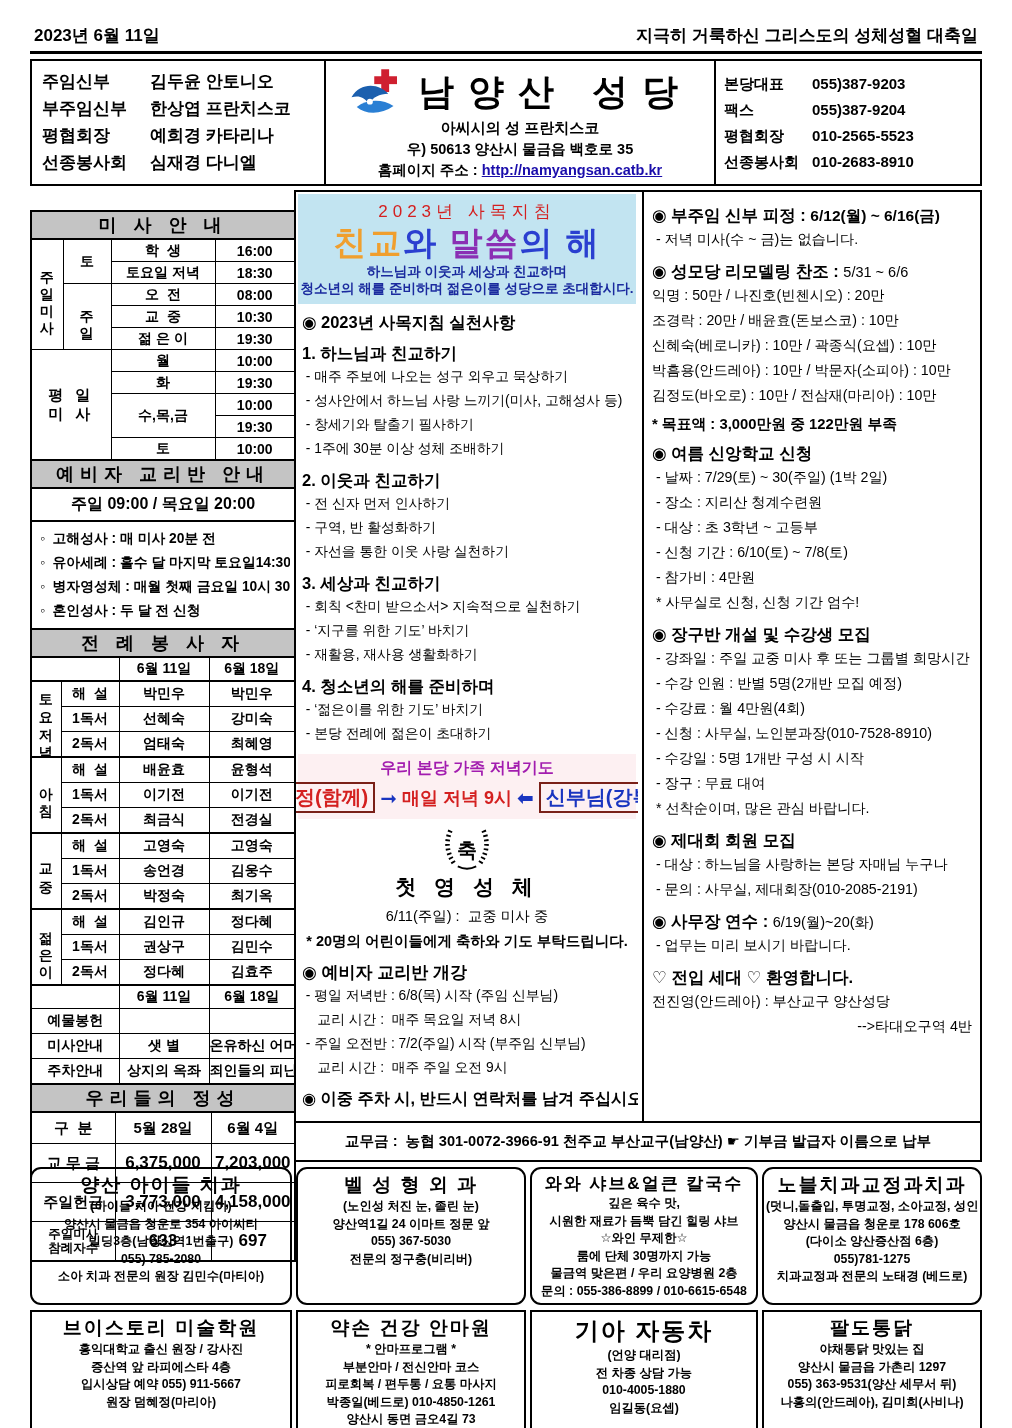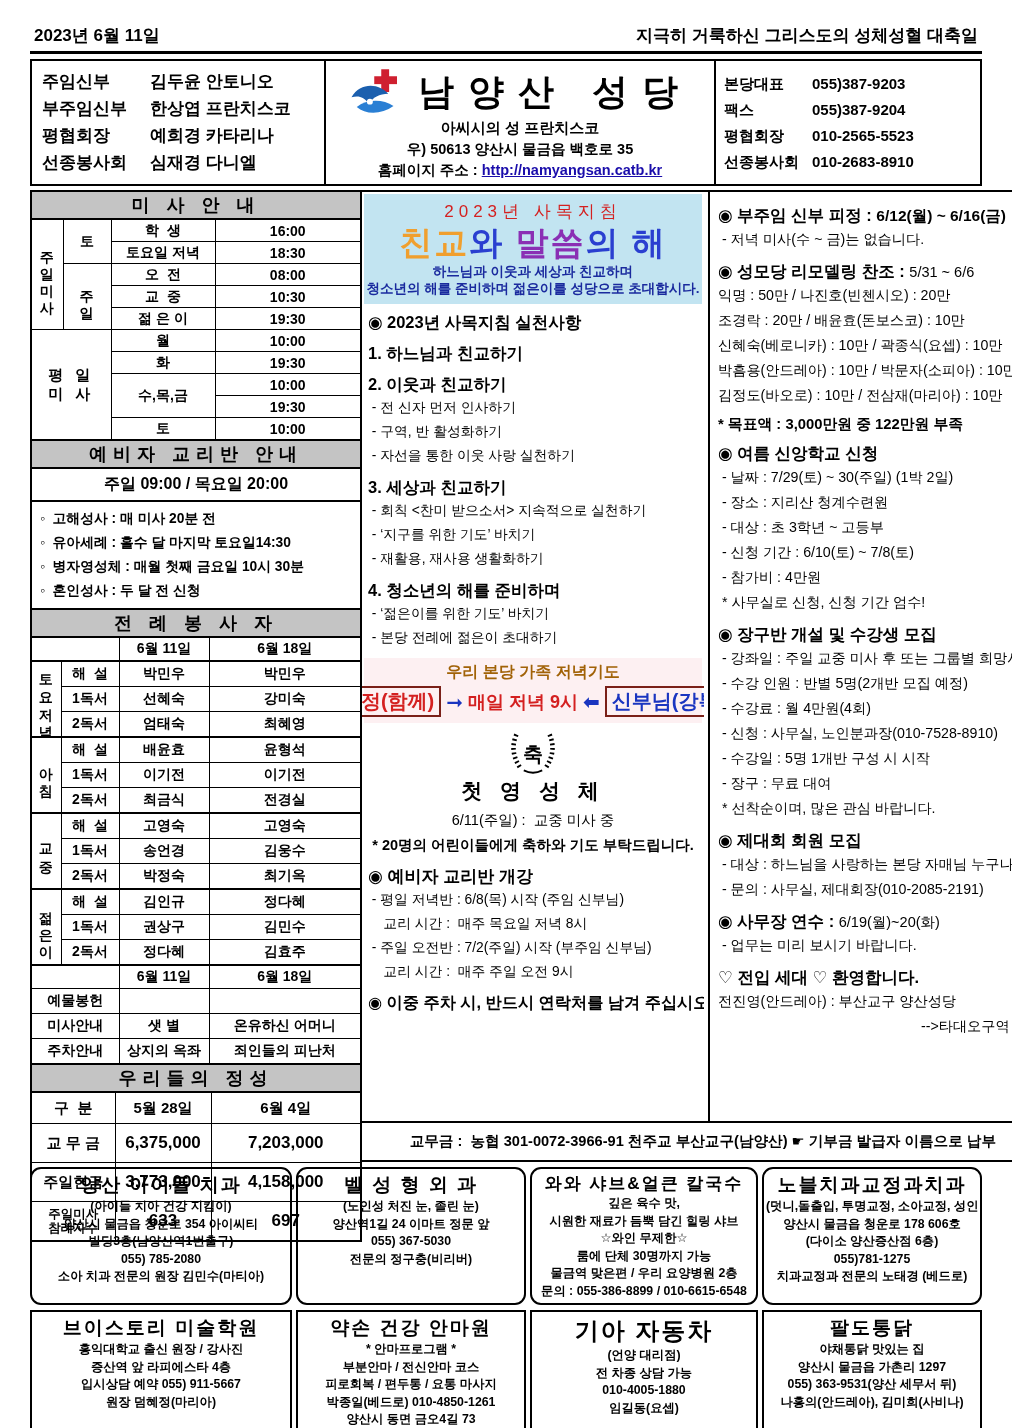--- a/index.html
+++ b/index.html
@@ -17,21 +17,21 @@
   .church-name{font-size:36px;font-weight:bold;letter-spacing:14px;}
   .patron{font-size:15px;font-weight:bold;margin-top:2px;}
   .addr{font-size:14.5px;font-weight:bold;margin-top:2px;}
   .home{font-size:14.5px;font-weight:bold;margin-top:2px;}
   .home .url{color:#1a0dab;text-decoration:underline;font-weight:bold;cursor:pointer;}
   .h-right{width:248px;padding:10px 8px;display:flex;flex-direction:column;justify-content:space-around;}
   .contact-row{font-size:15px;font-weight:bold;line-height:25px;white-space:pre;}
   .contact-row .clabel{display:inline-block;width:78px;text-align:justify;text-align-last:justify;margin-right:10px;}
   
   .main{display:flex;margin-top:4px;height:972px;}
-  .col-left{width:332px;flex:none;}
+  .col-left{width:266px;flex:none;margin-top:20px;}
   .bar{background:#c4c4c4;border:2px solid #000;text-align:center;font-weight:bold;font-size:18px;letter-spacing:6px;padding:1px 0;margin-top:-2px;}
   .bar.first{margin-top:0;}
   table{border-collapse:collapse;table-layout:fixed;width:100%;}
   td{border:1px solid #000;text-align:center;font-weight:bold;font-size:14px;padding:0;white-space:pre;overflow:hidden;}
   .mass td{height:21px;}
   .mass,.srv,.off{border:2px solid #000;margin-top:-2px;}
   .vcell{width:30px;}
   .vtext{writing-mode:vertical-rl;text-orientation:upright;letter-spacing:3px;margin:0 auto;font-weight:bold;}
   .wk{font-size:15px;letter-spacing:4px;white-space:pre-line;}
   .timebox{border:2px solid #000;margin-top:-2px;text-align:center;font-weight:bold;font-size:16px;padding:5px 0;}
@@ -55,21 +55,21 @@
   .bb-main{font-size:33px;font-weight:bold;letter-spacing:2px;line-height:40px;}
   .c-or{color:#f09f2e;}
   .c-bl{color:#2a3fd0;}
   .c-pu{color:#8a2fb4;}
   .bb-sub{color:#1a2a9e;font-weight:bold;font-size:13.5px;line-height:17px;}
   .mid-title{font-weight:bold;font-size:16.5px;margin-top:8px;white-space:pre;}
   .prac-h{font-weight:bold;font-size:16.5px;margin-top:9px;white-space:pre;}
   .prac-line,.cat-line{font-size:13.8px;line-height:24px;white-space:pre;overflow:hidden;}
   
   .prayer-banner{background:#fdf0f2;margin:8px -4px 0;padding:4px 2px 6px;text-align:center;}
-  .pb-title{color:#a16207;font-weight:bold;font-size:16px;}
+  .pb-title{color:#a21caf;font-weight:bold;font-size:16px;}
   .pb-row{display:flex;align-items:center;justify-content:center;gap:5px;margin-top:3px;}
   .pb-box{border:2px solid #7a2018;padding:0 5px;font-weight:bold;font-size:20px;white-space:pre;}
   .pb-red{color:#d42020;}
   .pb-blue{color:#1a35c0;}
   .pb-arrow{color:#1a35c0;font-weight:bold;font-size:20px;line-height:18px;}
   .pb-center{color:#d42020;font-weight:bold;font-size:18px;white-space:pre;}
   
   .fc{text-align:center;margin-top:6px;}
   .fc-badge-wrap{position:relative;width:56px;height:46px;margin:0 auto;}
   .fc-badge{position:absolute;left:0;right:0;top:12px;font-weight:bold;font-size:20px;}
@@ -350,20 +350,26 @@
             <div class="bb-top">2023년 사목지침</div>
             <div class="bb-main">
               <span class="c-or">친교</span><span class="c-bl">와</span> <span class="c-pu">말씀</span><span class="c-bl">의</span> <span class="c-bl">해</span>
             </div>
             <div class="bb-sub">하느님과 이웃과 세상과 친교하며</div>
             <div class="bb-sub">청소년의 해를 준비하며 젊은이를 성당으로 초대합시다.</div>
           </div>
           <div class="mid-title">◉ 2023년 사목지침 실천사항</div>
           <div>
             <div class="prac-h">1. 하느님과 친교하기</div>
+            <div>
+                <div class="prac-line"> - 매주 주보에 나오는 성구 외우고 묵상하기</div>
+                <div class="prac-line"> - 성사안에서 하느님 사랑 느끼기(미사, 고해성사 등)</div>
+                <div class="prac-line"> - 창세기와 탈출기 필사하기</div>
+                <div class="prac-line"> - 1주에 30분 이상 성체 조배하기</div>
+              </div>
           </div>
           <div>
             <div class="prac-h">2. 이웃과 친교하기</div>
             <div>
                 <div class="prac-line"> - 전 신자 먼저 인사하기</div>
                 <div class="prac-line"> - 구역, 반 활성화하기</div>
                 <div class="prac-line"> - 자선을 통한 이웃 사랑 실천하기</div>
               </div>
           </div>
           <div>

